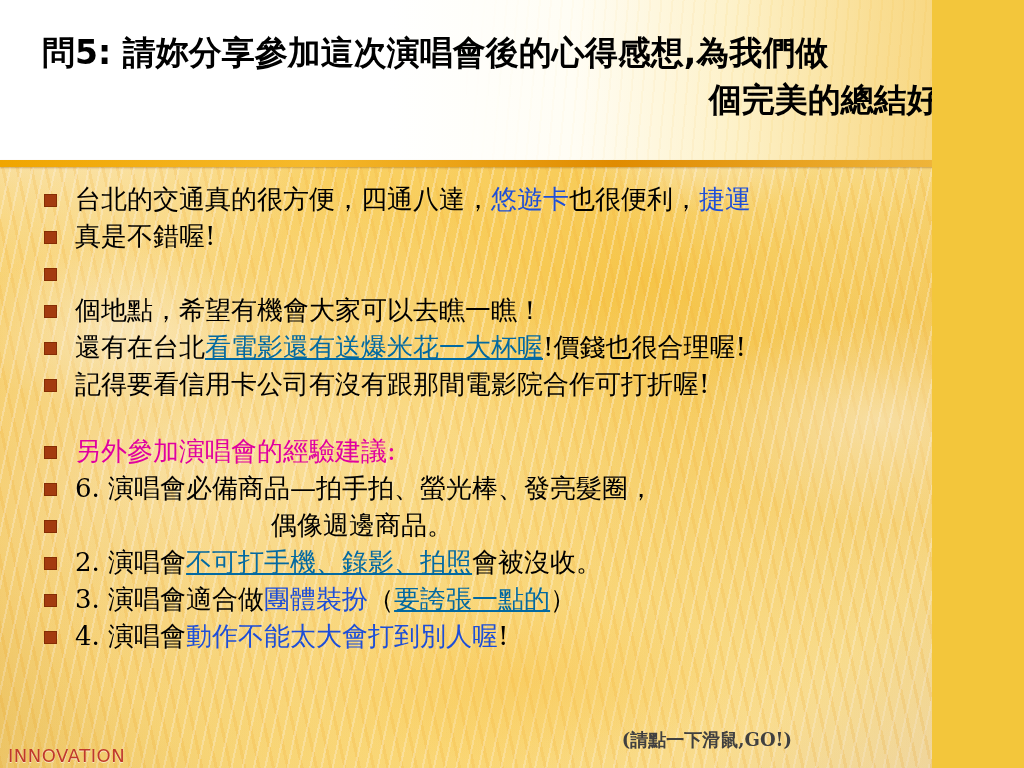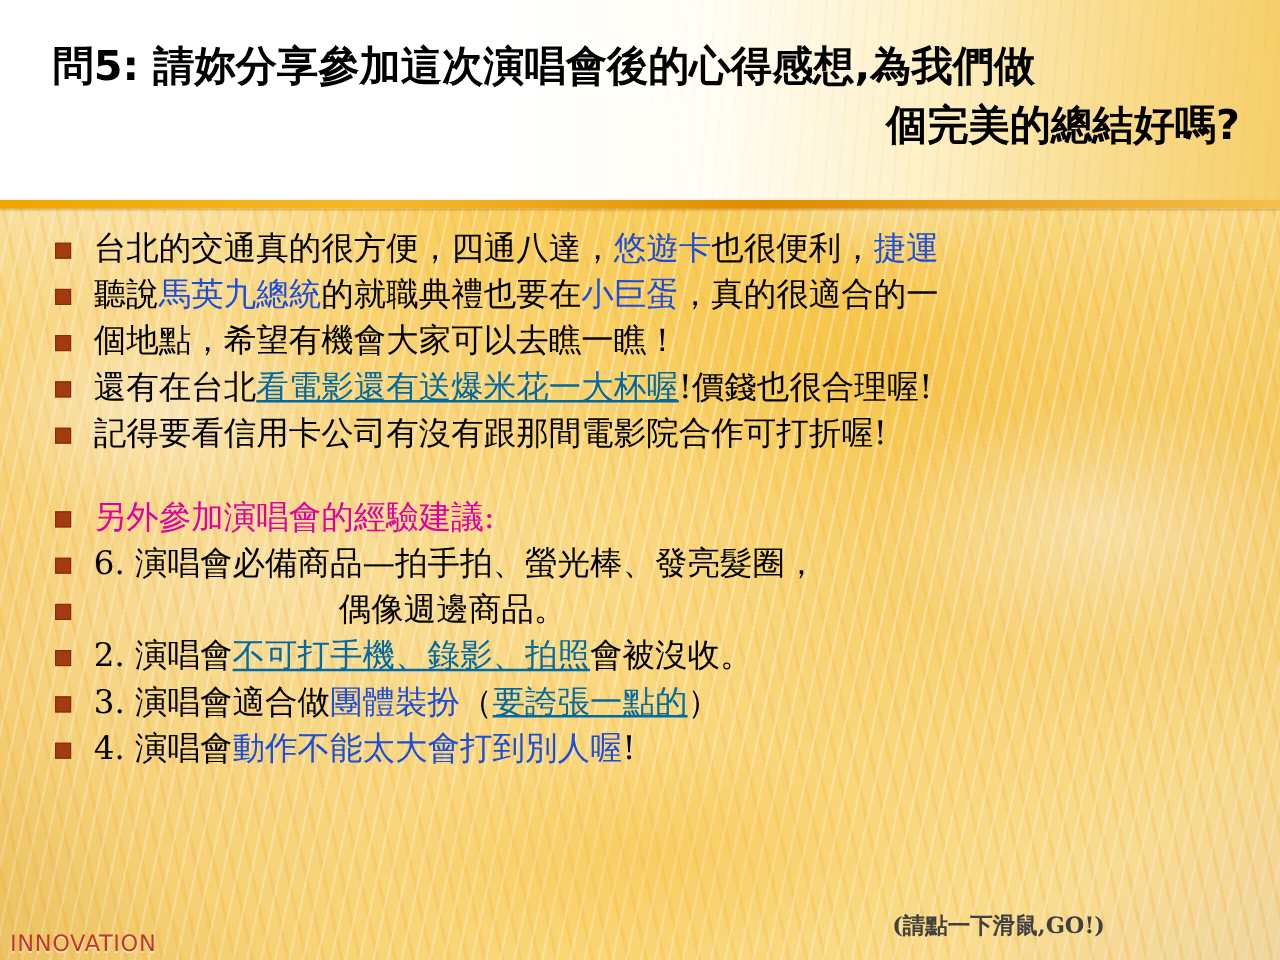--- a/index.html
+++ b/index.html
@@ -12,21 +12,21 @@
     font-family: "Liberation Serif", serif;
     overflow: hidden;
     position: relative;
     background: #f3c63b;
   }
 
   
   .slide {
     position: absolute;
     inset: 0;
-    width: 1024px;
+    width: 932px;
     height: 768px;
     overflow: hidden;
   }
   .bg-base {
     position: absolute;
     inset: 0;
     background:
       radial-gradient(circle at 8% 4%, rgba(255,255,255,0.85) 0%, rgba(255,255,255,0) 26%),
       radial-gradient(circle at 95% 2%, rgba(255,246,200,0.95) 0%, rgba(255,255,255,0) 30%),
       radial-gradient(circle at 50% 100%, rgba(255,214,92,0.55) 0%, rgba(255,255,255,0) 55%),
@@ -202,21 +202,24 @@
     <span class="title-line2">個完美的總結好嗎?</span>
   </div>
 
   <div class="body" id="bullet-list">
       <div class="blk">
         <span class="bullet"></span>
         <span class="btext"><span>台北的交通真的很方便，四通八達，</span><span class="lnk-blue">悠遊卡</span><span>也很便利，</span><span class="lnk-blue">捷運</span></span>
       </div>
       <div class="blk">
         <span class="bullet"></span>
-        <span class="btext"><span>聽說</span><span class="lnk-blue">馬英九總統</span><span>的就職典禮也要在</span><span class="lnk-blue">小巨蛋</span><span>，真的很適合的一</span></span>
+        <span class="btext"><span>真是不錯喔!</span></span>
+      </div>
+      <div class="blk">
+        <span class="bullet"></span>
       </div>
       <div class="blk">
         <span class="bullet"></span>
         <span class="btext"><span>個地點，希望有機會大家可以去瞧一瞧！</span></span>
       </div>
       <div class="blk">
         <span class="bullet"></span>
         <span class="btext"><span>還有在台北</span><span class="lnk-red">看電影還有送爆米花一大杯喔</span><span>!價錢也很合理喔!</span></span>
       </div>
       <div class="blk">

